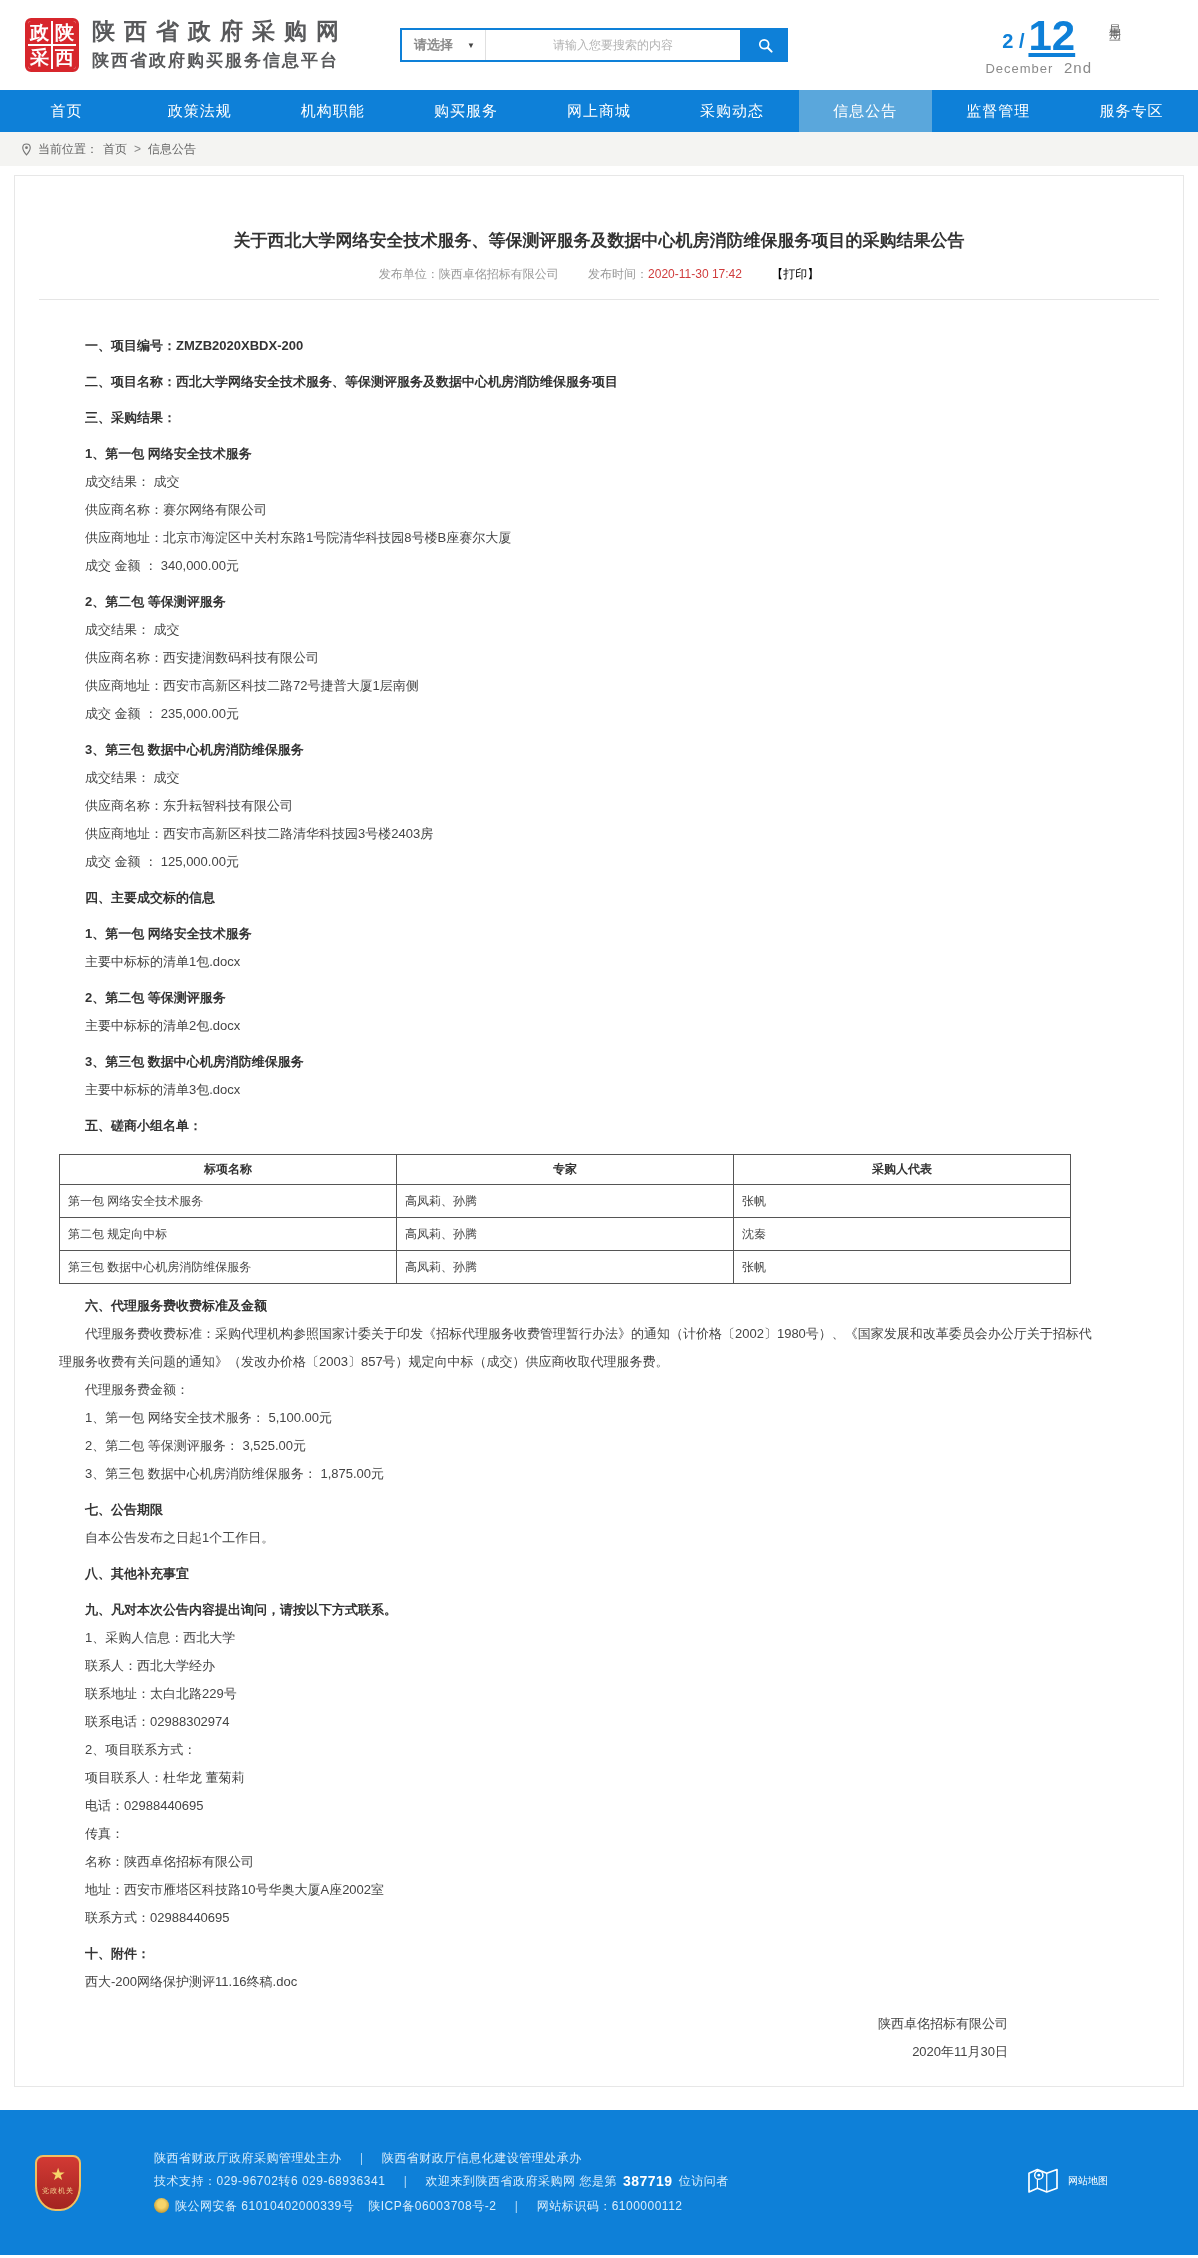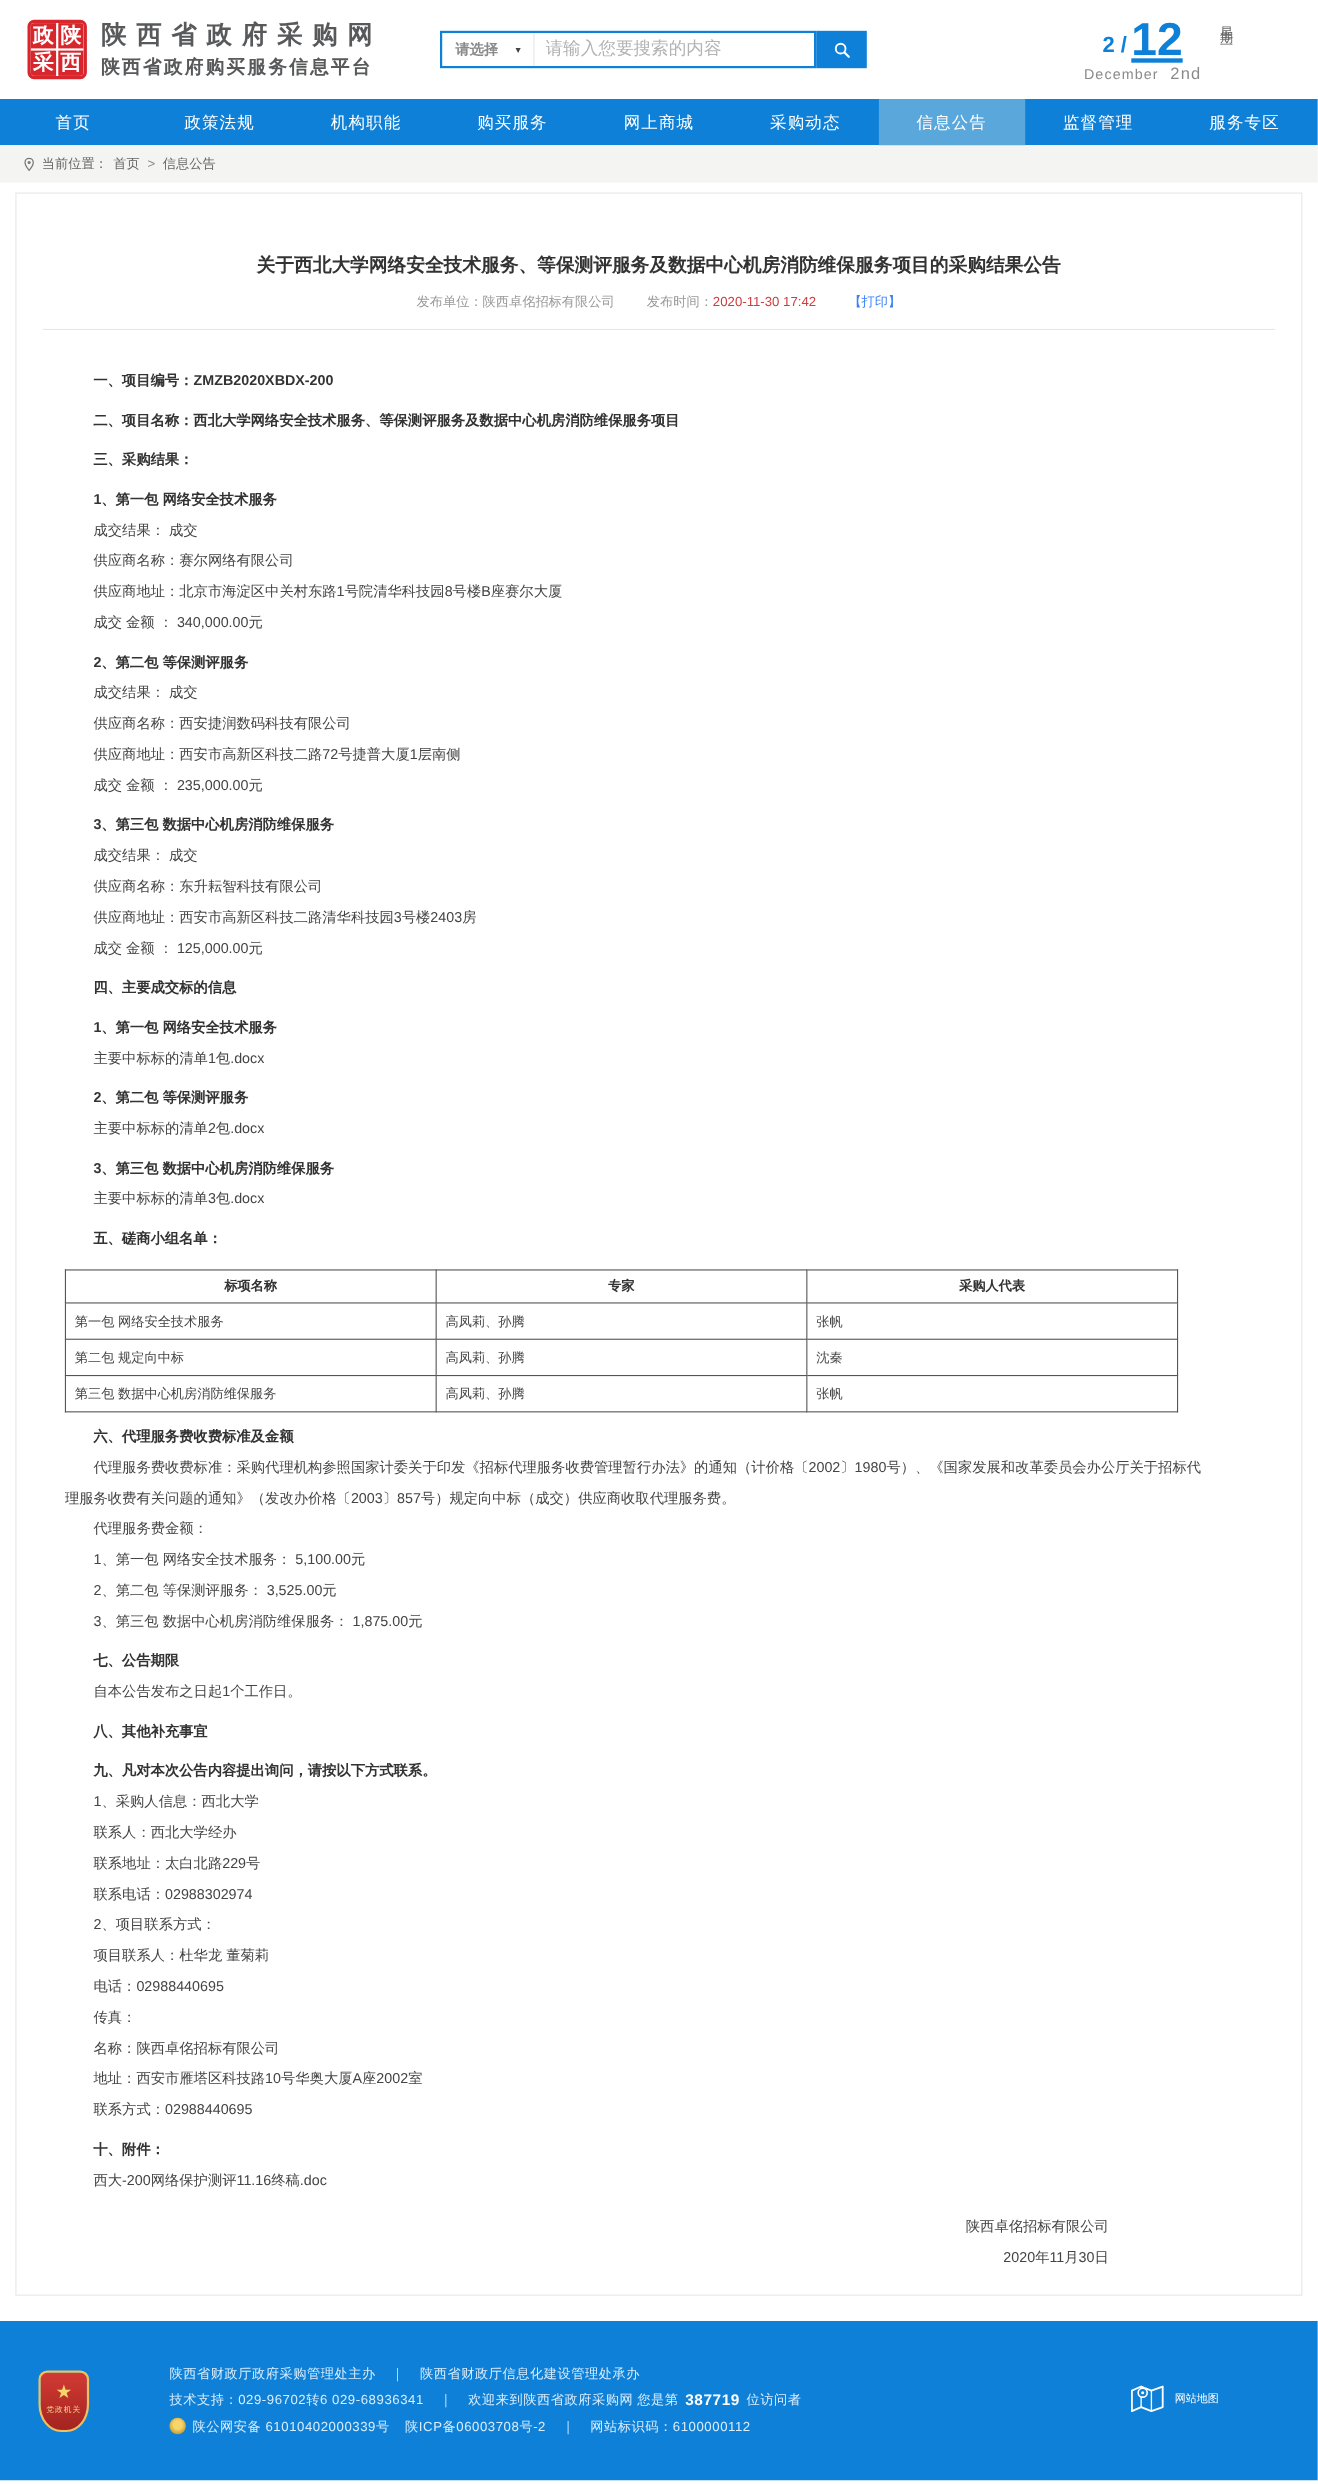--- a/index.html
+++ b/index.html
@@ -64,22 +64,23 @@
   .search-select{
     display:flex;align-items:center;gap:14px;
     padding:0 10px 0 12px;height:100%;
     font-size:13px;color:#8a8a8a;
     border-right:1px solid #e0e0e0;
     cursor:pointer;flex:none;font-weight:bold;
   }
   .search-select .caret{font-size:8px;color:#444;}
   .search-input{
     border:none;outline:none;flex:1;height:100%;
-    padding:0 10px;font-size:16px;color:#555;
+    padding:0 10px;font-size:12px;color:#555;
     font-family:"Liberation Sans","DejaVu Sans",sans-serif;
+    text-align:center;
   }
   .search-input::placeholder{color:#b3b3b3;}
   .search-btn{
     width:46px;border:none;background:var(--accent);
     display:flex;align-items:center;justify-content:center;
     cursor:pointer;flex:none;
   }
   
   .datebox{margin-left:auto;display:flex;align-items:center;}
   .date-main{text-align:center;}
@@ -125,21 +126,21 @@
     font-size:17px;font-weight:bold;color:#333;
     line-height:1.3;
   }
   .meta{
     margin-top:14px;text-align:center;
     font-size:12px;color:#999;
   }
   .meta .grp{margin-left:26px;}
   .meta .grp:first-child{margin-left:0;}
   .meta .red{color:var(--time-red);}
-  .meta .print{color:#3b82f6;cursor:pointer;text-decoration:none;margin-left:26px;}
+  .meta .print{color:#000000;cursor:pointer;text-decoration:none;margin-left:26px;}
   .divider{border:none;border-top:1px solid #e5e5e5;margin:16px 24px 0;}
   .article-body{padding:24px 90px 0 44px;}
   .para{
     font-size:13px;line-height:28px;color:#444;
     text-indent:2em;
   }
   .para.ph{font-weight:bold;color:#333;margin-top:8px;}
   .para.plink{cursor:pointer;}
   
   .committee-table{

